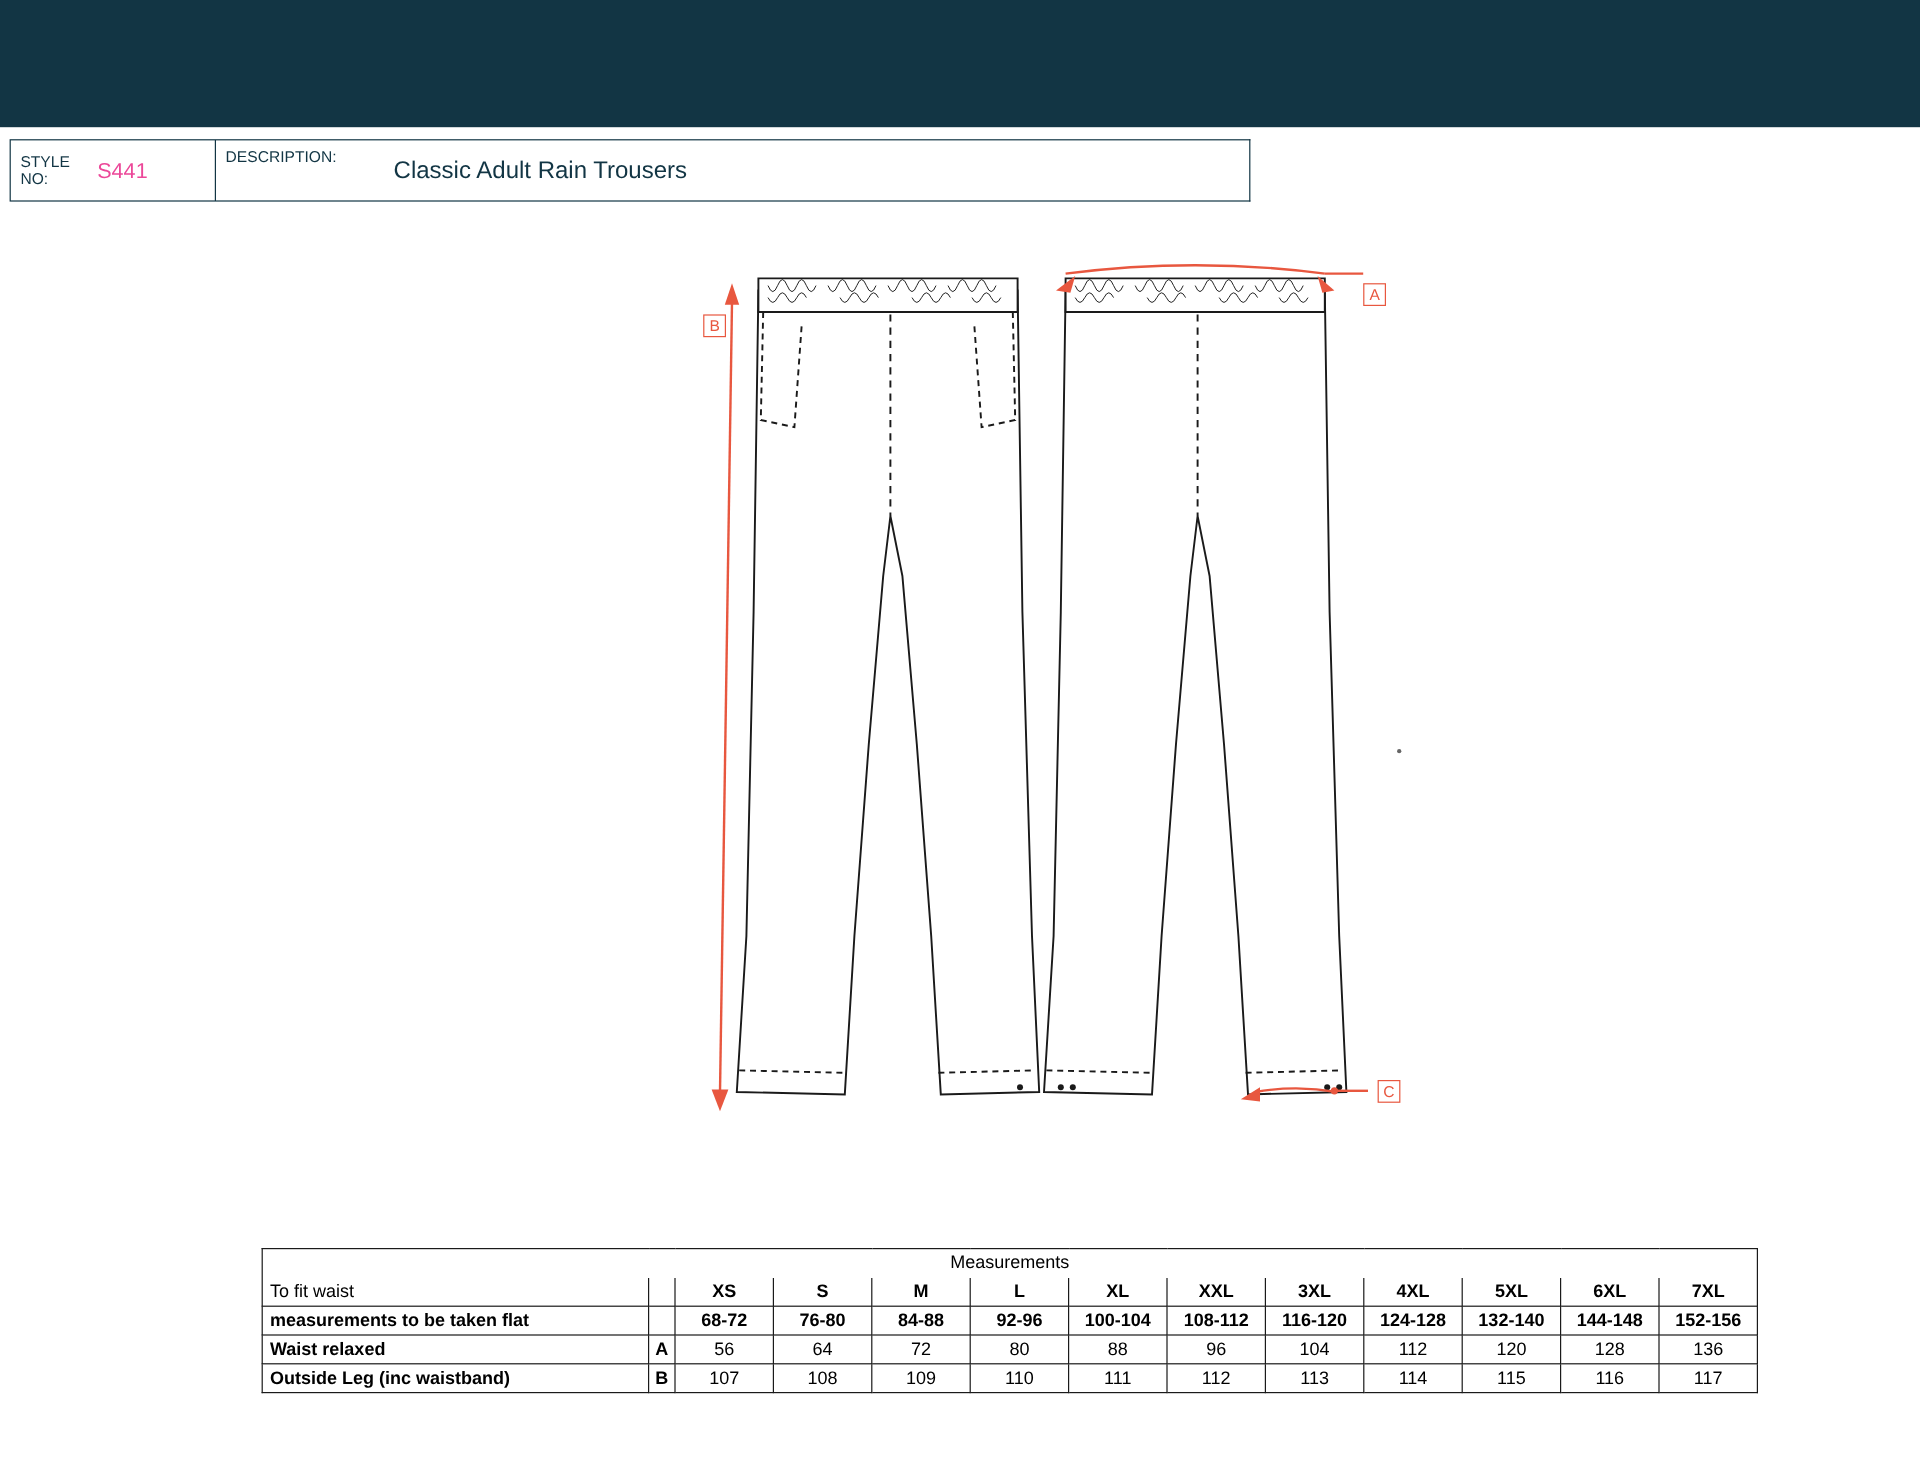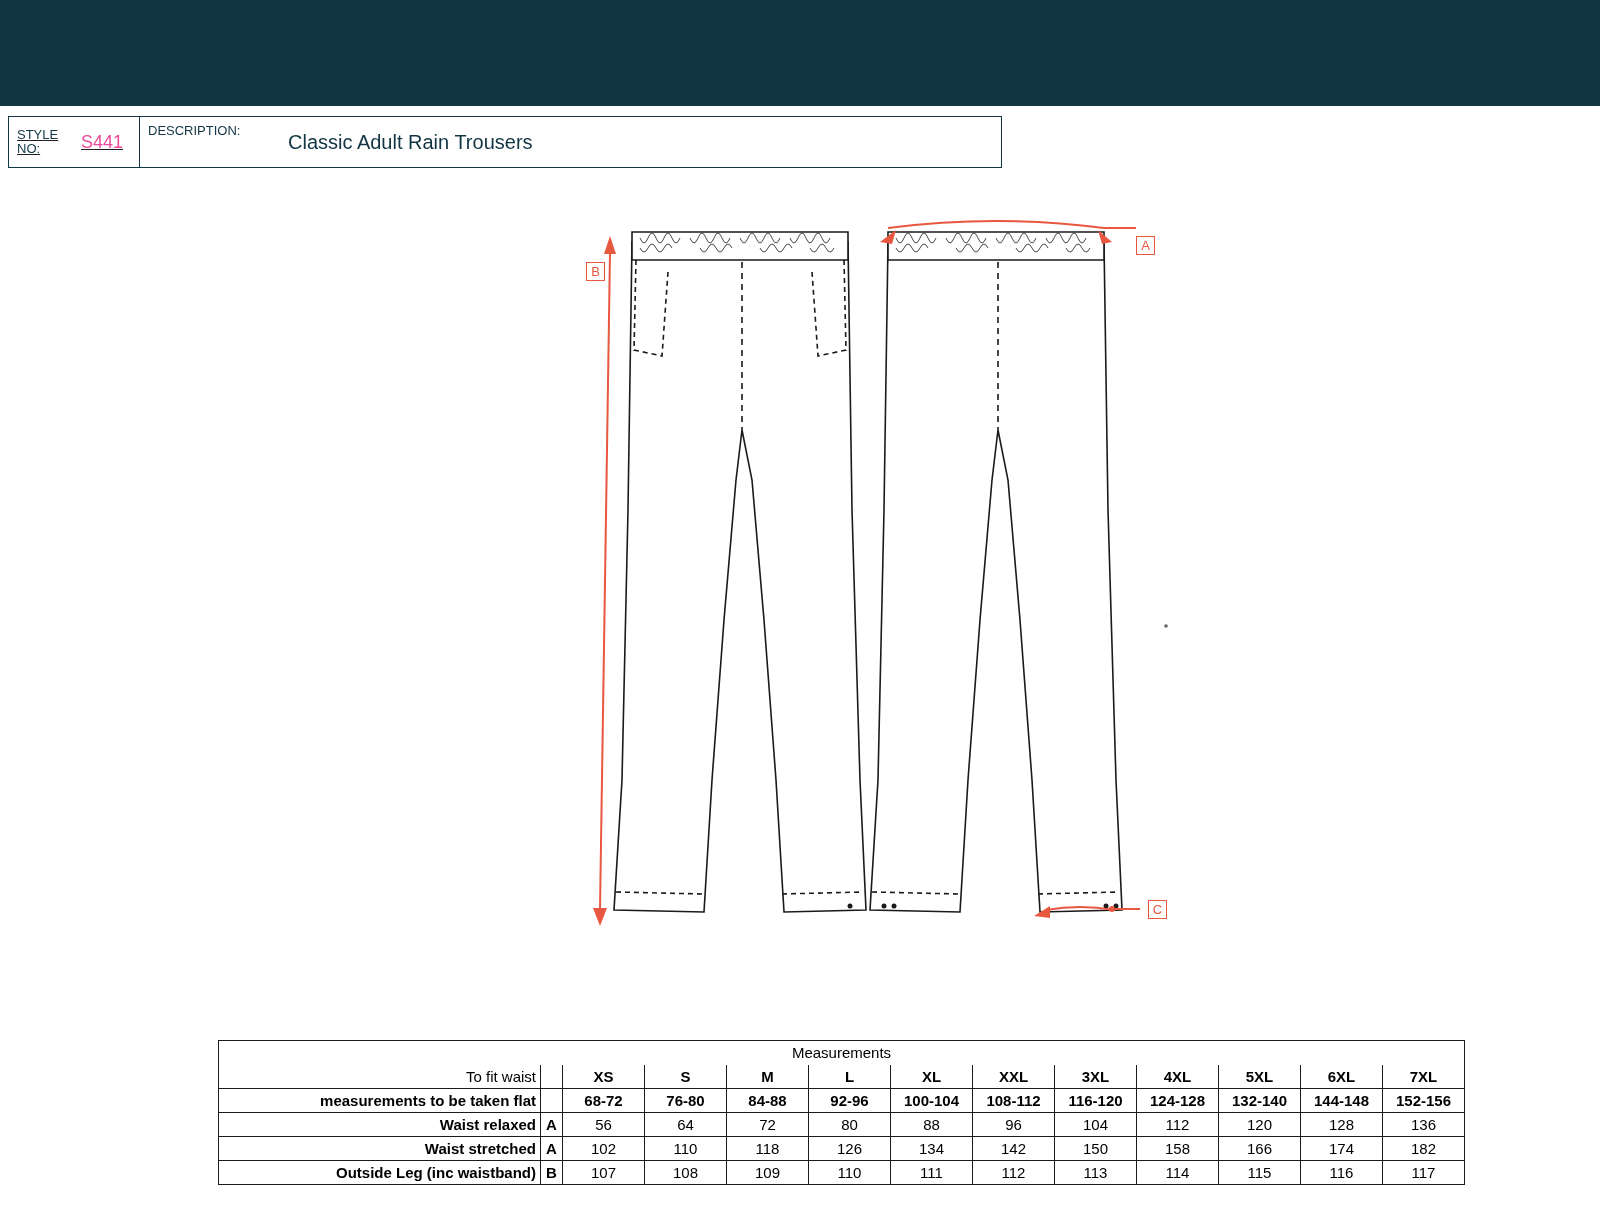--- a/index.html
+++ b/index.html
@@ -54,27 +54,26 @@
   
   .infobar {
     position: absolute;
     left: 8px;
     top: 116px;
     height: 52px;
     display: flex;
     align-items: stretch;
   }
   .info-style {
-    width: 132px;
+    width: 172px;
     border: 1px solid #123544;
     display: flex;
     align-items: center;
     padding-left: 8px;
     box-sizing: border-box;
-    text-decoration: underline;
   }
   .info-style .lbl {
     font-size: 13px;
     line-height: 14px;
     color: #123544;
     width: 60px;
   }
   .info-style .val {
     font-size: 18px;
     color: #ec4899;
@@ -133,21 +132,21 @@
   }
   .mtable td, .mtable th {
     border: 1px solid #1a1a1a;
     text-align: center;
     padding: 2px 4px;
     height: 24px;
     box-sizing: border-box;
     font-weight: normal;
   }
   .mtable .rowlabel {
-    text-align: right;
+    text-align: left;
     padding-left: 6px;
     font-weight: bold;
     width: 322px;
     margin-top: 28px;
   }
   .mtable .rowlabel.plain {
     font-weight: normal;
   }
   .mtable .codecol {
     width: 22px;
@@ -307,35 +306,20 @@
       <td>80</td>
       <td>88</td>
       <td>96</td>
       <td>104</td>
       <td>112</td>
       <td>120</td>
       <td>128</td>
       <td>136</td>
     </tr>
 
-    <tr>
-      <td class="rowlabel">Waist stretched</td>
-      <td class="codecol">A</td>
-      <td>102</td>
-      <td>110</td>
-      <td>118</td>
-      <td>126</td>
-      <td>134</td>
-      <td>142</td>
-      <td>150</td>
-      <td>158</td>
-      <td>166</td>
-      <td>174</td>
-      <td>182</td>
-    </tr>
 
     <tr>
       <td class="rowlabel">Outside Leg (inc waistband)</td>
       <td class="codecol">B</td>
       <td>107</td>
       <td>108</td>
       <td>109</td>
       <td>110</td>
       <td>111</td>
       <td>112</td>

